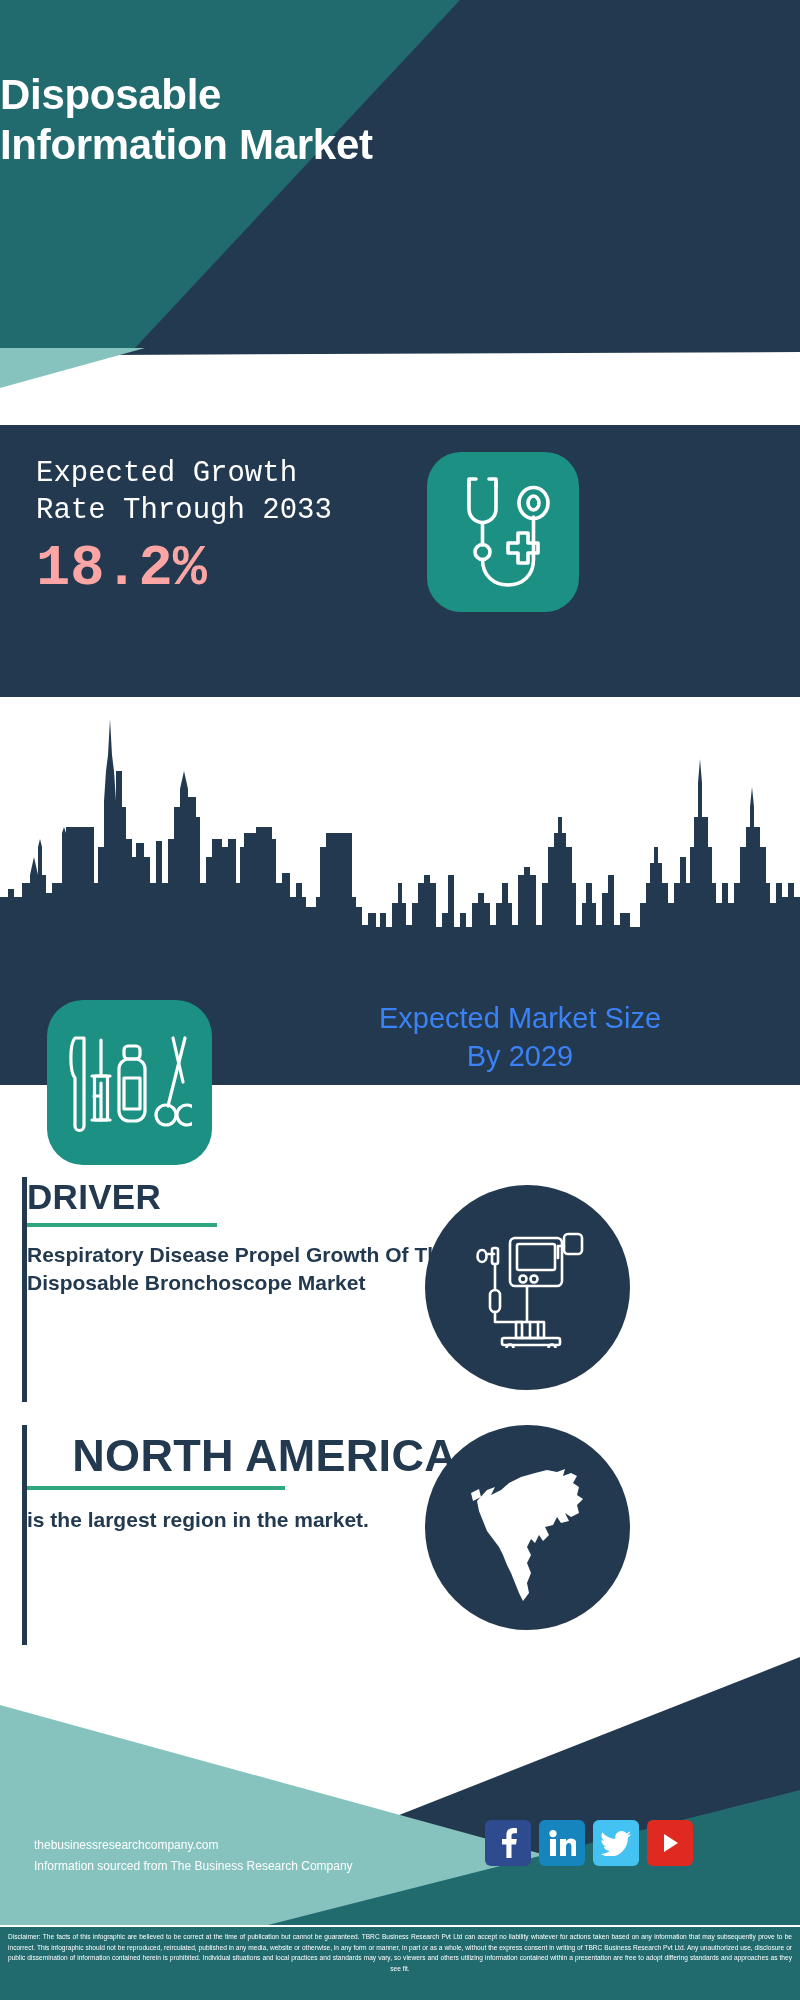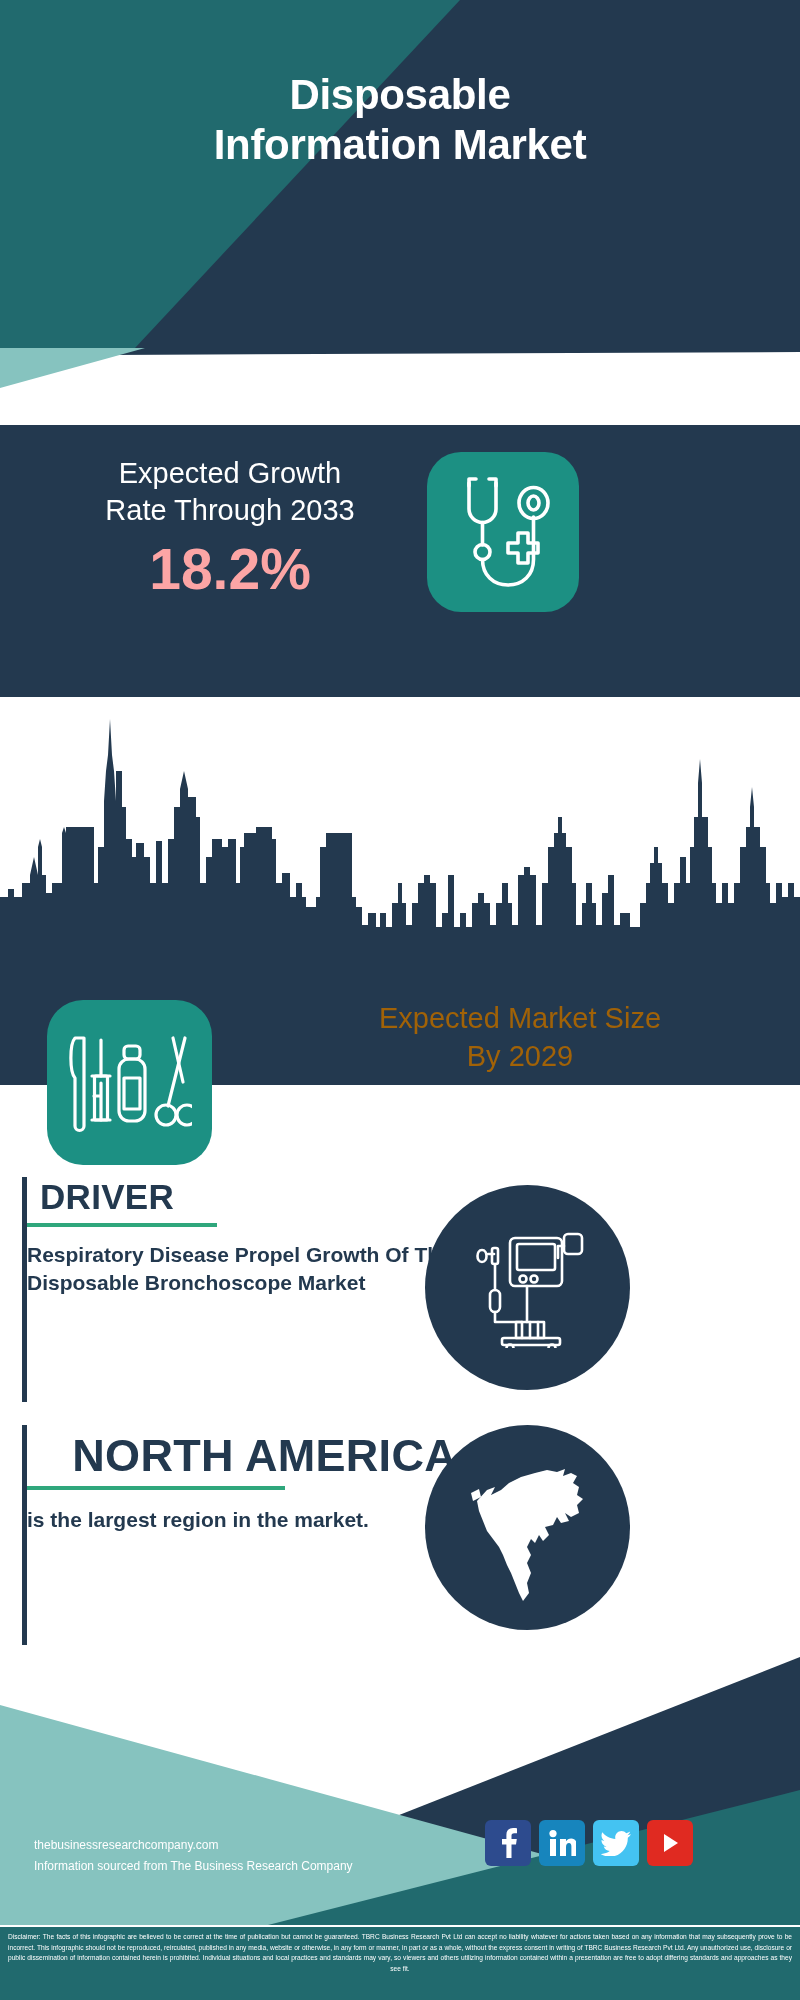--- a/index.html
+++ b/index.html
@@ -12,64 +12,64 @@
   .page{position:relative;width:800px;height:2000px;overflow:hidden;background:#fff;}
 
   
   .header{position:absolute;left:0;top:0;width:800px;height:348px;overflow:hidden;background:#216a6e;}
   .header .diag{
     position:absolute;left:0;top:0;width:800px;height:348px;
     background:#23394f;
     clip-path:polygon(460px 0, 800px 0, 800px 348px, 135px 348px);
   }
   .header-title{
-    position:absolute;left:0;top:70px;width:800px;text-align:center;
+    position:absolute;left:0;top:70px;width:800px;text-align:left;
     color:#ffffff;font-weight:bold;font-size:42px;line-height:1.18;
     letter-spacing:-0.3px;z-index:4;
   }
   .header-title span{display:block;}
 
   
   .wedge-band{position:absolute;left:0;top:348px;width:800px;height:40px;background:#ffffff;overflow:hidden;}
   .wedge-band .tealwedge{
     position:absolute;left:0;top:0;width:210px;height:40px;background:#86c3bf;
     clip-path:polygon(0 0, 145px 0, 0 40px);
   }
   .wedge-band .darkwedge{
     position:absolute;left:110px;top:0;width:690px;height:7px;background:#23394f;
     clip-path:polygon(0 0, 690px 0, 690px 4px, 0 7px);
   }
 
   
   .growth{position:absolute;left:0;top:425px;width:800px;height:272px;background:#23394f;}
-  .growth-text{position:absolute;left:20px;top:30px;width:420px;text-align:center;}
+  .growth-text{position:absolute;left:36px;top:30px;width:420px;font-family:Liberation Mono, monospace;}
   .growth-label{color:#ffffff;font-size:29px;line-height:1.28;font-weight:400;}
   .growth-label span{display:block;}
   .growth-value{color:#fca5a5;font-size:57px;font-weight:bold;margin-top:12px;line-height:1;}
 
   .icon-tile{
     position:absolute;background:#1c9083;border-radius:34px;
     display:flex;align-items:center;justify-content:center;
   }
   .tile-stetho{left:427px;top:27px;width:152px;height:160px;}
 
   
   .skyband{position:absolute;left:0;top:697px;width:800px;height:388px;background:#ffffff;overflow:hidden;}
   .skyband .city{position:absolute;left:0;top:0;width:800px;height:388px;}
   .msize-text{position:absolute;left:240px;top:1000px;width:560px;text-align:center;z-index:6;}
-  .msize-label{color:#a16207;font-size:29px;line-height:1.3;font-weight:400;}
+  .msize-label{color:#3b82f6;font-size:29px;line-height:1.3;font-weight:400;}
   .msize-label span{display:block;}
   .msize-value{color:#35e5a0;font-size:53px;font-weight:bold;margin-top:8px;line-height:1;}
   .tile-tools{position:absolute;left:47px;top:1000px;width:165px;height:165px;border-radius:36px;background:#1c9083;display:flex;align-items:center;justify-content:center;z-index:6;}
 
   
   .content{position:absolute;left:0;top:1085px;width:800px;height:560px;background:#ffffff;}
   .block{position:absolute;}
   .vbar{position:absolute;width:5px;background:#23394f;}
-  .blk-title{color:#23394f;font-weight:bold;margin-left:13px;}
+  .blk-title{color:#23394f;font-weight:bold;}
   .rule{height:4px;background:#2fa77c;}
   .blk-body{color:#23394f;font-weight:bold;line-height:1.33;}
 
   .driver-block{left:27px;top:92px;width:430px;}
   .driver-title{font-size:35px;letter-spacing:0.3px;}
   .driver-rule{width:190px;margin:6px 0 14px 0;}
   .driver-body{font-size:21px;}
 
   .na-block{left:27px;top:345px;width:430px;}
   .na-title{font-size:45px;letter-spacing:0.3px;text-align:right;}

